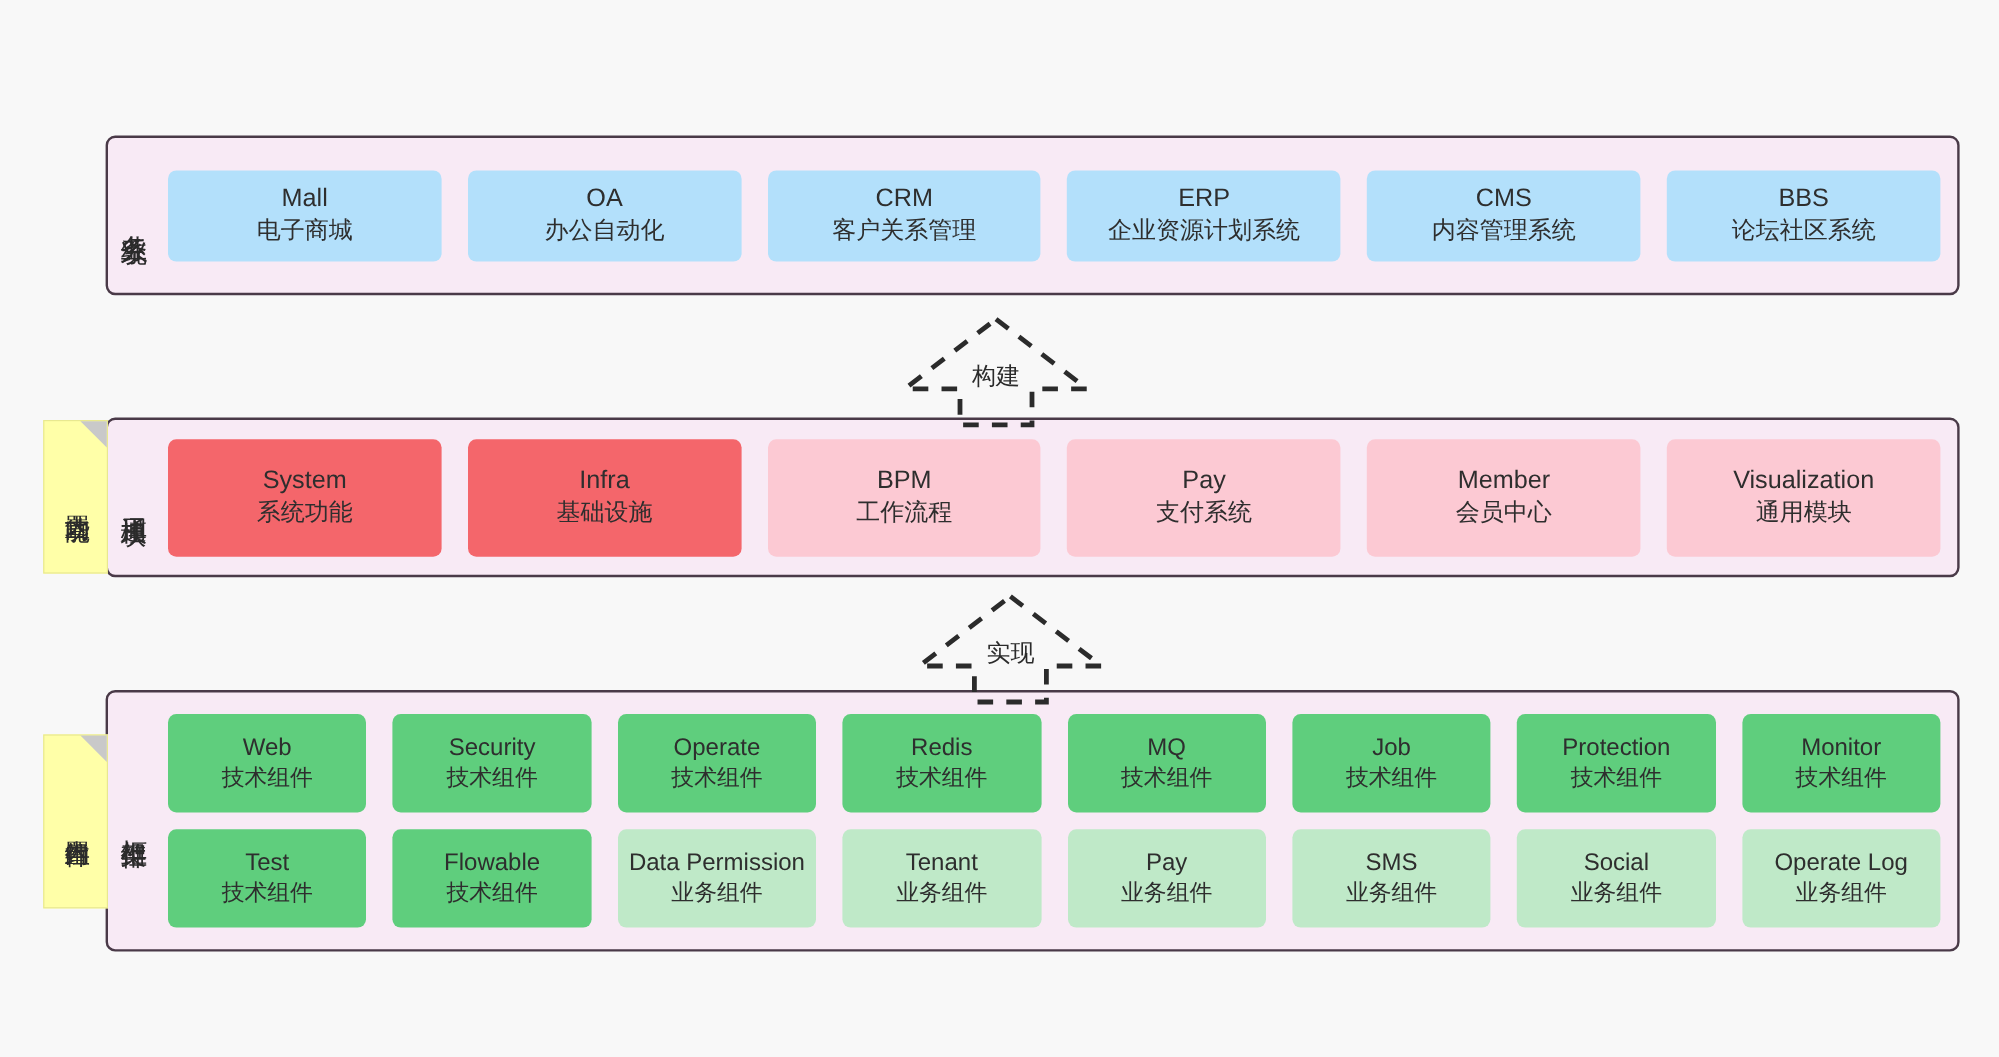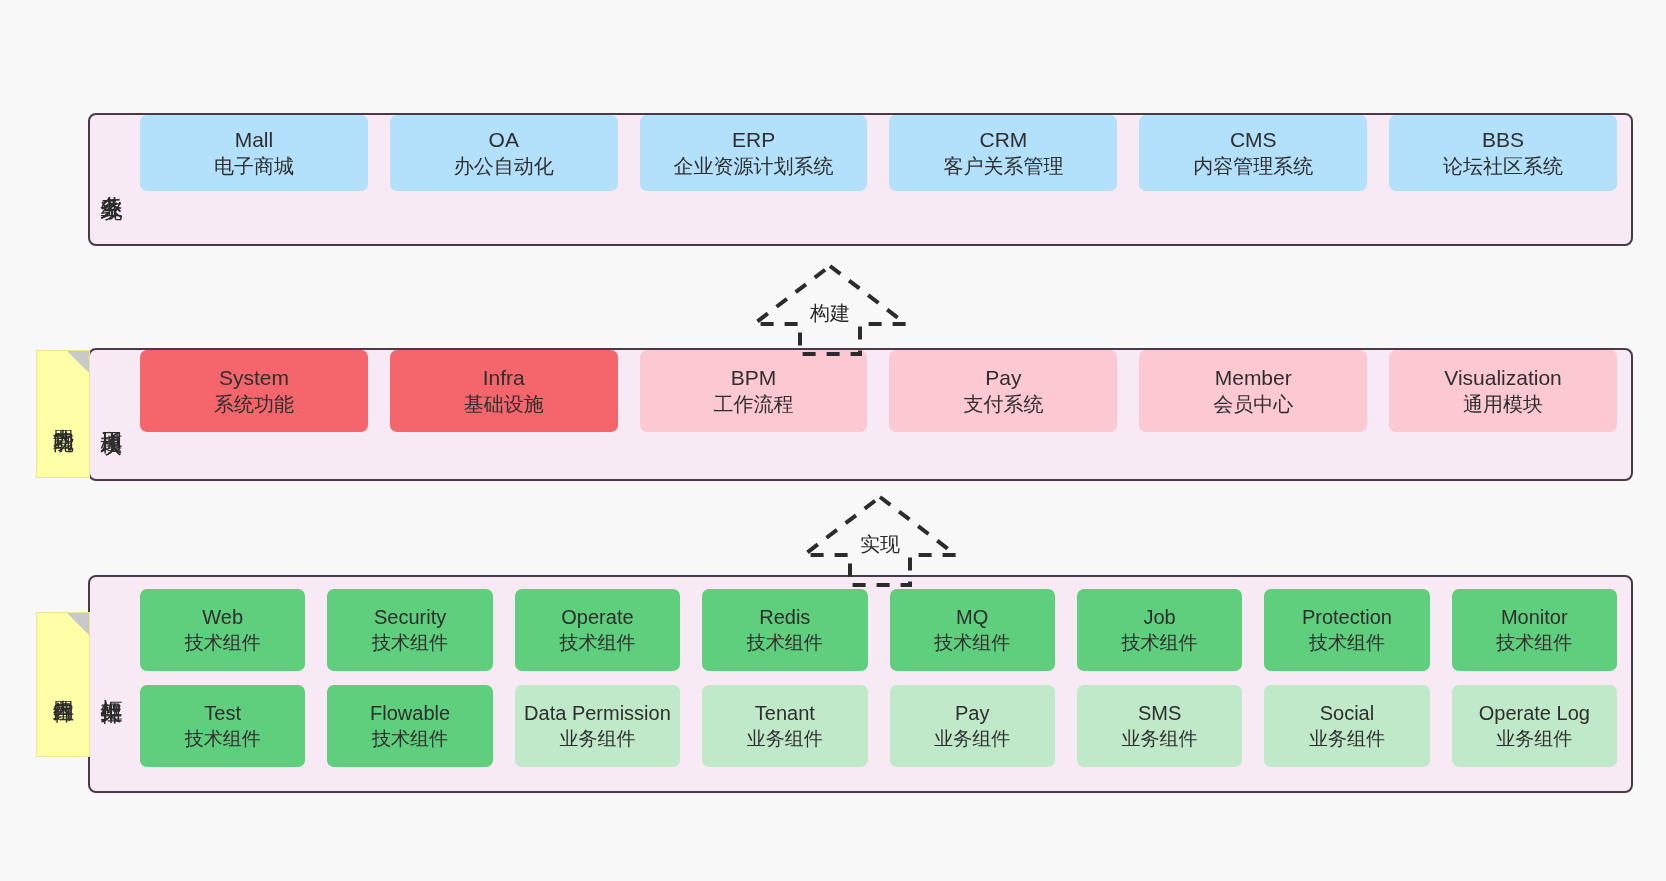--- a/index.html
+++ b/index.html
@@ -34,20 +34,21 @@
     writing-mode: vertical-rl;
     text-orientation: upright;
     letter-spacing: 1px;
     white-space: nowrap;
   }
 
   .layer-body {
     flex: 1 1 auto;
     display: flex;
     flex-direction: column;
+    justify-content: center;
     gap: 16px;
     padding: 0 14px 0 6px;
   }
 
   .row {
     display: flex;
     gap: 22px;
   }
 
   .card {
@@ -71,21 +72,21 @@
   .c-pink        { background: #fcc9d3; }
   .c-green       { background: #5fce7d; }
   .c-lightgreen  { background: #bfe9c8; }
 
   
   #layer-business { left: 88px; top: 113px; width: 1545px; height: 133px; }
   #layer-business .card { height: 76px; }
 
   
   #layer-modules { left: 88px; top: 348px; width: 1545px; height: 133px; }
-  #layer-modules .card { height: 82px; }
+  #layer-modules .card { height: 98px; }
 
   
   #layer-framework { left: 88px; top: 575px; width: 1545px; height: 218px; }
   #layer-framework .layer-body { gap: 14px; padding: 12px 14px 12px 6px; }
   #layer-framework .card { height: 82px; font-size: 20px; }
   #layer-framework .card .cn { font-size: 19px; font-family: Liberation Serif, serif; }
 
   
   .note {
     position: absolute;
@@ -125,44 +126,44 @@
     position: absolute;
     left: 0; right: 0;
     top: 38px;
     text-align: center;
     font-size: 20px;
     color: #2b2b2b;
     background: transparent;
     pointer-events: none;
   }
   #arrow-build   { left: 750px; top: 262px; }
-  #arrow-realize { left: 800px; top: 493px; }
+  #arrow-realize { left: 762px; top: 493px; }
 </style>
 </head>
 <body>
 
 <div class="layer" id="layer-business">
   <div class="layer-title">业务系统</div>
   <div class="layer-body">
     <div class="row">
       <div class="card c-blue">
         <span class="en">Mall</span>
         <span class="cn">电子商城</span>
       </div>
       <div class="card c-blue">
         <span class="en">OA</span>
         <span class="cn">办公自动化</span>
       </div>
       <div class="card c-blue">
+        <span class="en">CRM</span>
+        <span class="cn">客户关系管理</span>
+      </div>
+      <div class="card c-blue">
         <span class="en">ERP</span>
         <span class="cn">企业资源计划系统</span>
-      </div>
-      <div class="card c-blue">
-        <span class="en">CRM</span>
-        <span class="cn">客户关系管理</span>
       </div>
       <div class="card c-blue">
         <span class="en">CMS</span>
         <span class="cn">内容管理系统</span>
       </div>
       <div class="card c-blue">
         <span class="en">BBS</span>
         <span class="cn">论坛社区系统</span>
       </div>
     </div>

